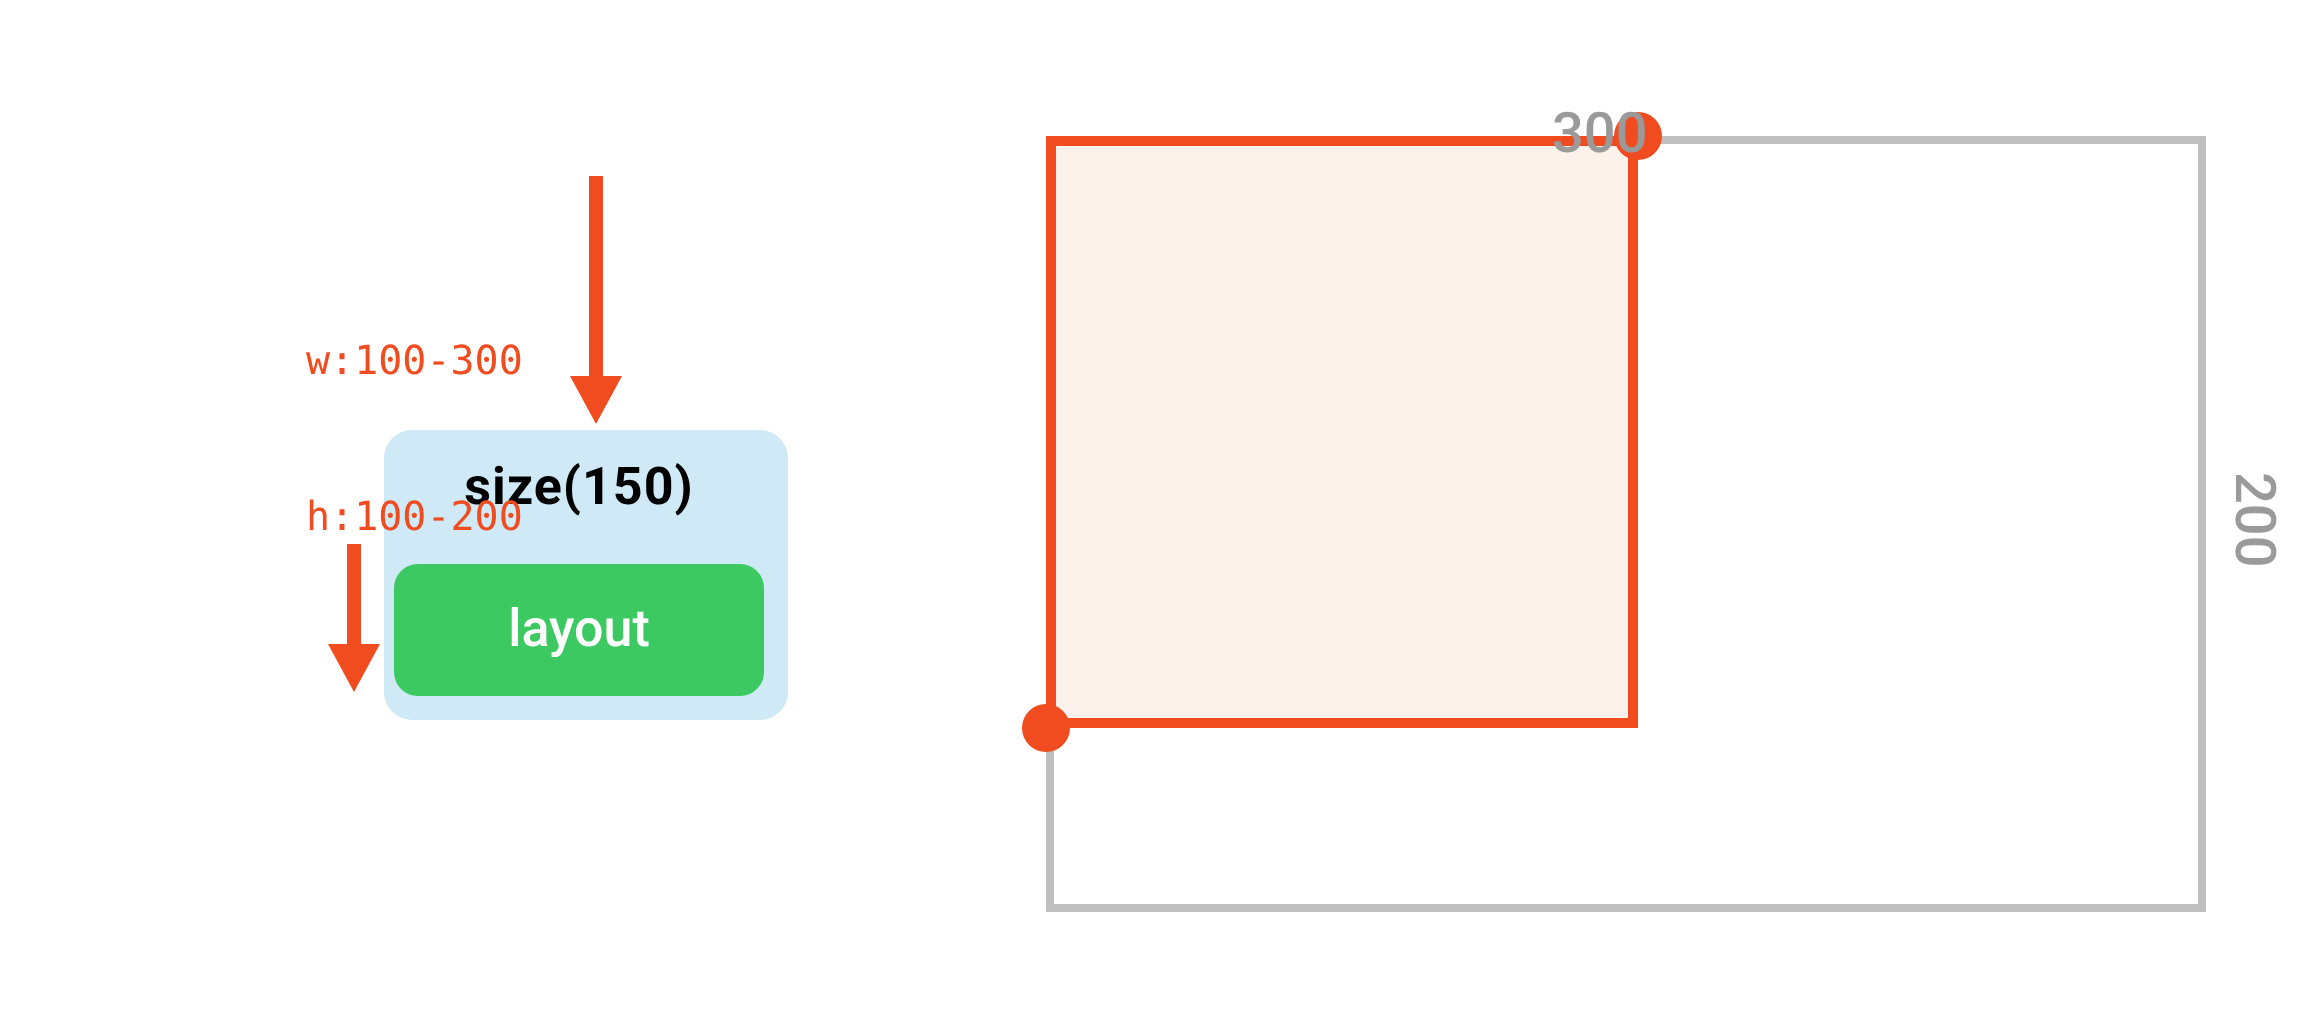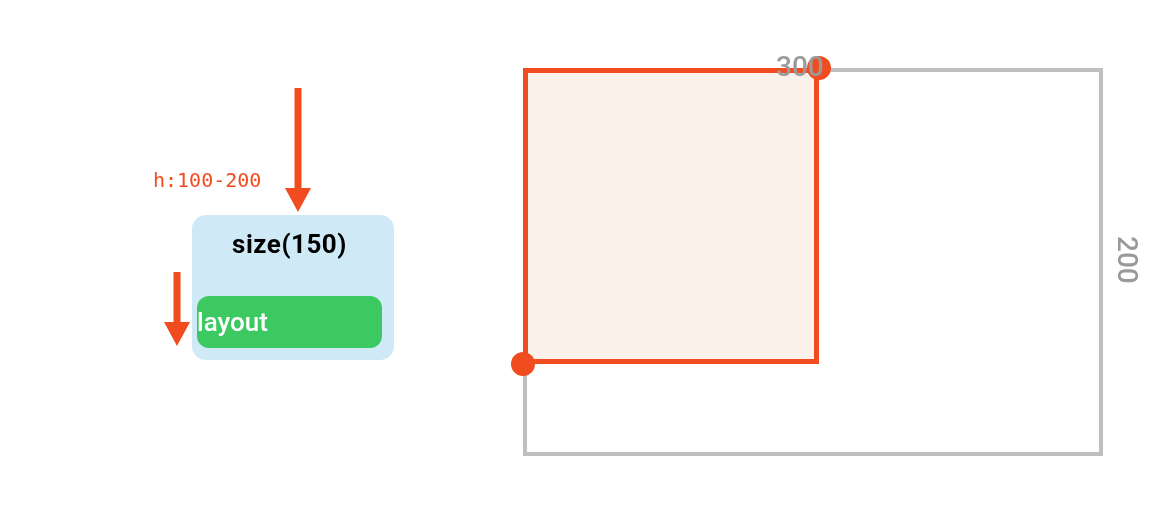--- a/index.html
+++ b/index.html
@@ -33,25 +33,26 @@
     justify-content: space-between;
   }
   .widget .title {
     font-size: 26px;
     font-weight: 700;
     color: #000000;
     letter-spacing: 0.5px;
   }
   .widget .btn {
     width: 100%;
-    height: 52px;
+    height: 66px;
     background: #3cc961;
     border-radius: 12px;
     display: flex;
     align-items: center;
+    justify-content: center;
     font-size: 26px;
     font-weight: 500;
     color: #ffffff;
   }
 
   
   .constraint-label {
     position: absolute;
     color: #f04c1f;
     font-size: 20px;
@@ -105,20 +106,21 @@
 <body>
 
 <div class="widget">
   <div class="title">size(150)</div>
   <div class="btn">
     <span>layout</span>
   </div>
 </div>
 
 <div class="constraint-label mono" style="left:153px; top:115px;">
+  <div>w:100-300</div>
   <div>h:100-200</div>
 </div>
 <svg class="arrow-svg" style="left:283px; top:88px;" width="30" height="128">
   <line x1="15" y1="0" x2="15" y2="108" stroke="#f04c1f" stroke-width="7"></line>
   <polygon points="15,124 2,100 28,100" fill="#f04c1f"></polygon>
 </svg>
 
 <div class="constraint-label mono" style="left:33px; top:274px;">
 </div>
 <svg class="arrow-svg" style="left:162px; top:272px;" width="30" height="78">

